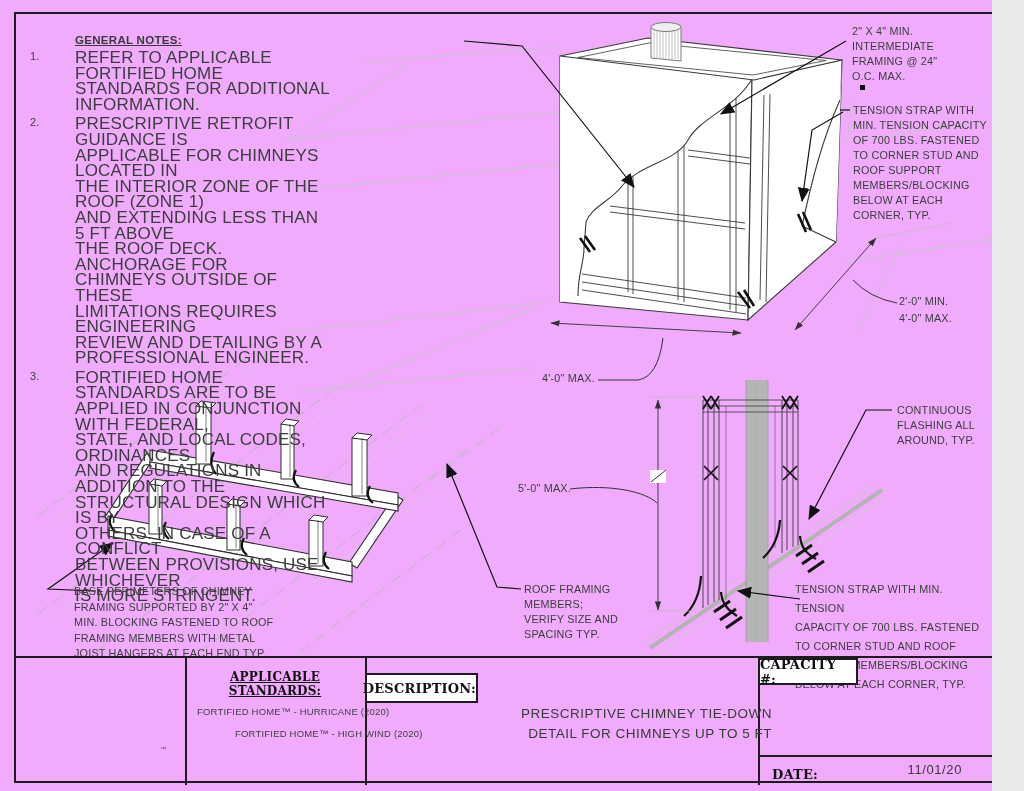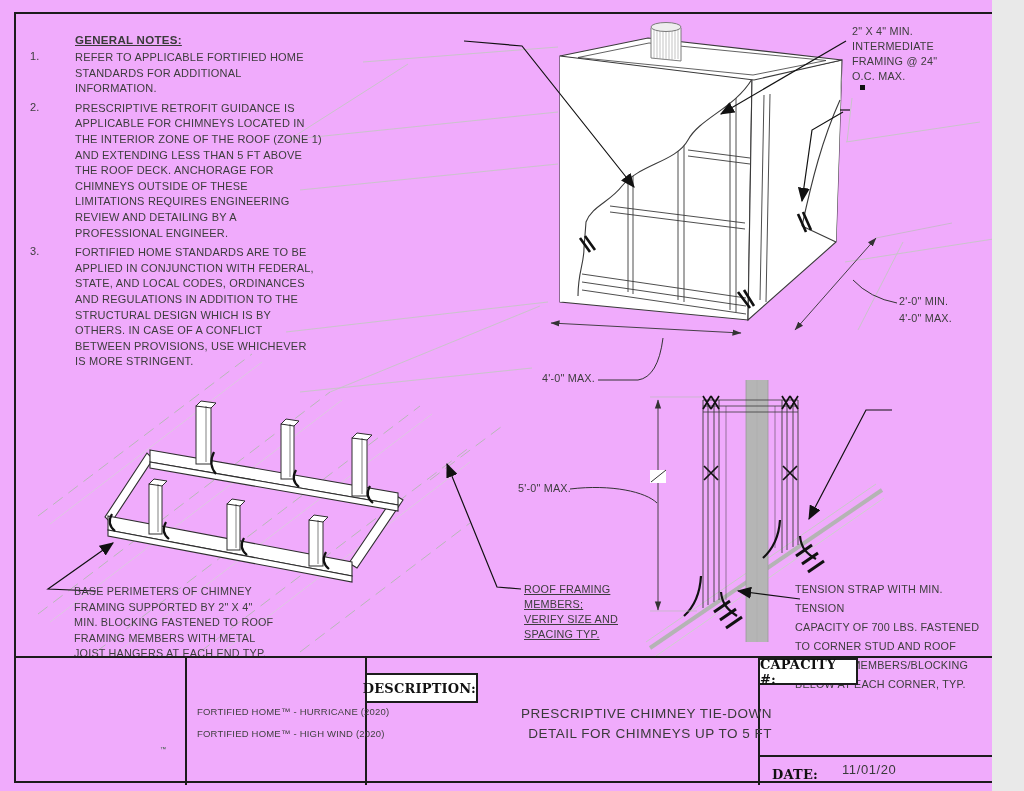--- a/index.html
+++ b/index.html
@@ -7,42 +7,42 @@
          font-family:"Liberation Sans", sans-serif;overflow:hidden;}
   .frame{position:absolute;left:14px;top:12px;width:990px;height:771px;
          border:2px solid #1c1c1c;box-sizing:border-box;}
   .drawsvg{position:absolute;left:0;top:0;width:1024px;height:660px;}
   
   .notes{position:absolute;left:30px;top:34px;width:300px;color:#3d3d3d;}
   .notes-heading{margin-left:45px;font-size:11.5px;font-weight:bold;letter-spacing:.3px;
                  text-decoration:underline;color:#3a3a3a;}
   .notes-grid{display:grid;grid-template-columns:45px 1fr;row-gap:4px;margin-top:4px;}
   .note-num{font-size:11px;letter-spacing:.2px;}
-  .note-text{font-size:11px;letter-spacing:.2px;line-height:15.6px;white-space:pre-line;}
+  .note-text{font-size:17px;letter-spacing:.2px;line-height:15.6px;white-space:pre-line;}
   
   .ann{position:absolute;font-size:10.8px;letter-spacing:.2px;line-height:15px;
        color:#3d3d3d;white-space:pre-line;}
   
   .tb{position:absolute;left:14px;top:656px;width:994px;height:129px;
       border-top:2px solid #1c1c1c;box-sizing:border-box;}
   .tb .vline{position:absolute;top:0;bottom:0;width:2px;background:#1c1c1c;}
   .tb .hline-date{position:absolute;left:744px;right:0;top:97px;height:2px;background:#1c1c1c;}
   .serif-label{font-family:"DejaVu Serif","Liberation Serif",serif;font-weight:bold;
                color:#111;font-size:13px;letter-spacing:.2px;}
   .hdr-box{position:absolute;border:2px solid #1c1c1c;background:#fff;
            display:flex;align-items:center;justify-content:center;box-sizing:border-box;}
   .std-heading{position:absolute;left:171px;width:180px;top:12px;text-align:center;
                font-size:12px;text-decoration:underline;}
   .std-line{position:absolute;left:183px;font-size:9.5px;color:#3f3f3f;letter-spacing:.2px;}
   .desc-text{position:absolute;left:351px;width:407px;top:46px;text-align:right;
              font-size:13.5px;letter-spacing:.5px;color:#3a3a3a;line-height:20px;white-space:pre-line;}
   .dwg-val{position:absolute;left:744px;width:250px;top:54px;text-align:center;
            font-size:13px;letter-spacing:.8px;color:#3a3a3a;}
   .date-label{position:absolute;left:758px;top:109px;}
-  .date-val{position:absolute;left:828px;width:120px;top:104px;text-align:left;
+  .date-val{position:absolute;left:828px;width:120px;top:104px;text-align:right;
             font-size:13px;letter-spacing:.6px;color:#3a3a3a;}
   .logo-wrap{position:absolute;left:28px;top:36px;width:140px;height:58px;}
   .logo-tm{position:absolute;left:146px;top:88px;font-size:6px;color:#2d5a36;}
 </style>
 </head>
 <body>
 
 <div class="sheet">
   <div class="frame"></div>
 
@@ -278,25 +278,36 @@
 OTHERS. IN CASE OF A CONFLICT
 BETWEEN PROVISIONS, USE WHICHEVER
 IS MORE STRINGENT.</div>
     </div>
   </div>
 
   <div class="ann" style="left:852px;top:24px;">2" X 4" MIN.
 INTERMEDIATE
 FRAMING @ 24"
 O.C. MAX.</div>
+  <div class="ann" style="left:853px;top:103px;">TENSION STRAP WITH
+MIN. TENSION CAPACITY
+OF 700 LBS. FASTENED
+TO CORNER STUD AND
+ROOF SUPPORT
+MEMBERS/BLOCKING
+BELOW AT EACH
+CORNER, TYP.</div>
   <div class="ann" style="left:899px;top:293px;line-height:16.5px;">2'-0" MIN.
 4'-0" MAX.</div>
   <div class="ann" style="left:542px;top:371px;">4'-0" MAX.</div>
+  <div class="ann" style="left:897px;top:403px;">CONTINUOUS
+FLASHING ALL
+AROUND, TYP.</div>
   <div class="ann" style="left:518px;top:481px;">5'-0" MAX.</div>
-  <div class="ann" style="left:524px;top:582px;text-decoration:underline;">ROOF FRAMING
+  <div class="ann" style="left:524px;top:582px;">ROOF FRAMING
 MEMBERS;
 VERIFY SIZE AND
 SPACING TYP.</div>
   <div class="ann" style="left:795px;top:580px;line-height:19px;">TENSION STRAP WITH MIN. TENSION
 CAPACITY OF 700 LBS. FASTENED
 TO CORNER STUD AND ROOF
 SUPPORT MEMBERS/BLOCKING
 BELOW AT EACH CORNER, TYP.</div>
   <div class="ann" style="left:74px;top:584px;line-height:15.5px;">BASE PERIMETERS OF CHIMNEY
 FRAMING SUPPORTED BY 2" X 4"
@@ -305,22 +316,23 @@
 JOIST HANGERS AT EACH END TYP.</div>
 
   <div class="tb">
     <div class="vline" style="left:171px;"></div>
     <div class="vline" style="left:351px;"></div>
     <div class="vline" style="left:744px;"></div>
     <div class="hline-date"></div>
 
     <div class="logo-tm">™</div>
 
+    <div class="std-heading serif-label">APPLICABLE STANDARDS:</div>
     <div class="std-line" style="top:48px;">FORTIFIED HOME™ - HURRICANE (2020)</div>
-    <div class="std-line" style="top:70px;">FORTIFIED HOME™ - HIGH WIND (2020)</div>
+    <div class="std-line" style="top:70px;margin-left:38px;">FORTIFIED HOME™ - HIGH WIND (2020)</div>
 
     <div class="hdr-box" style="left:351px;top:15px;width:113px;height:30px;justify-content:flex-end;">
       <span class="serif-label">DESCRIPTION:</span>
     </div>
     <div class="desc-text">PRESCRIPTIVE CHIMNEY TIE-DOWN
 DETAIL FOR CHIMNEYS UP TO 5 FT</div>
 
     <div class="hdr-box" style="left:744px;top:0;width:100px;height:27px;">
       <span class="serif-label">CAPACITY #:</span>
     </div>

